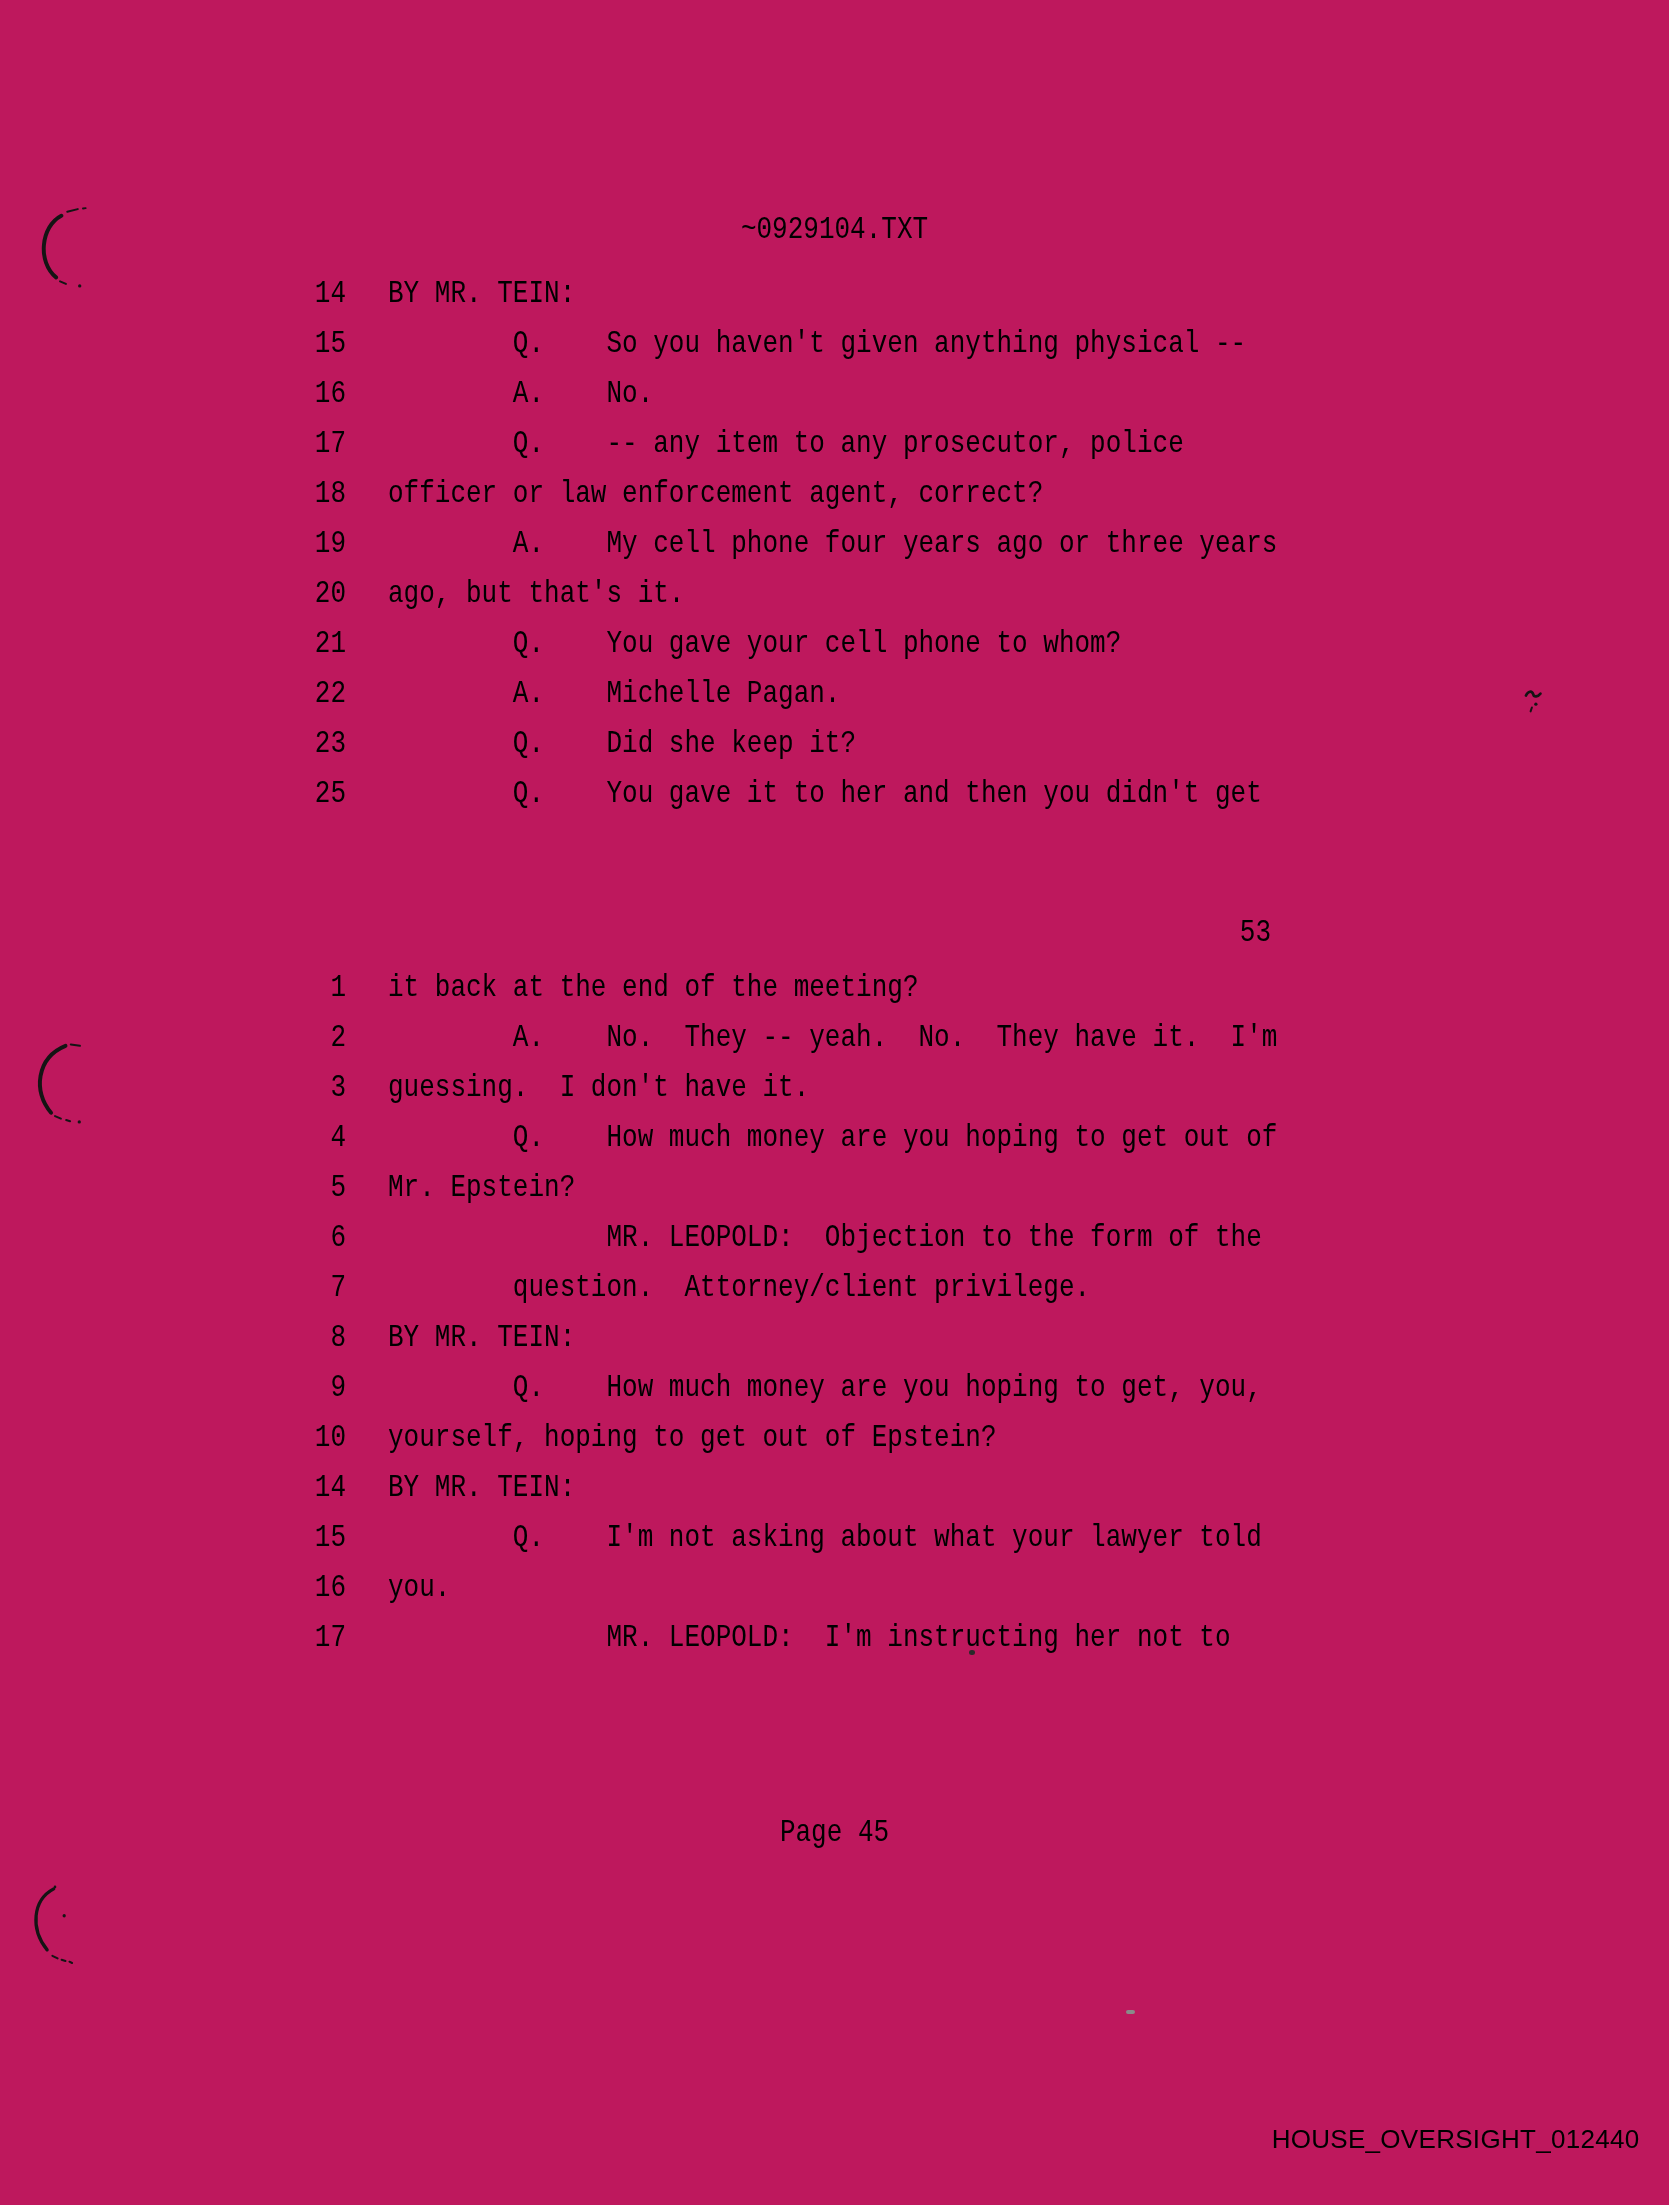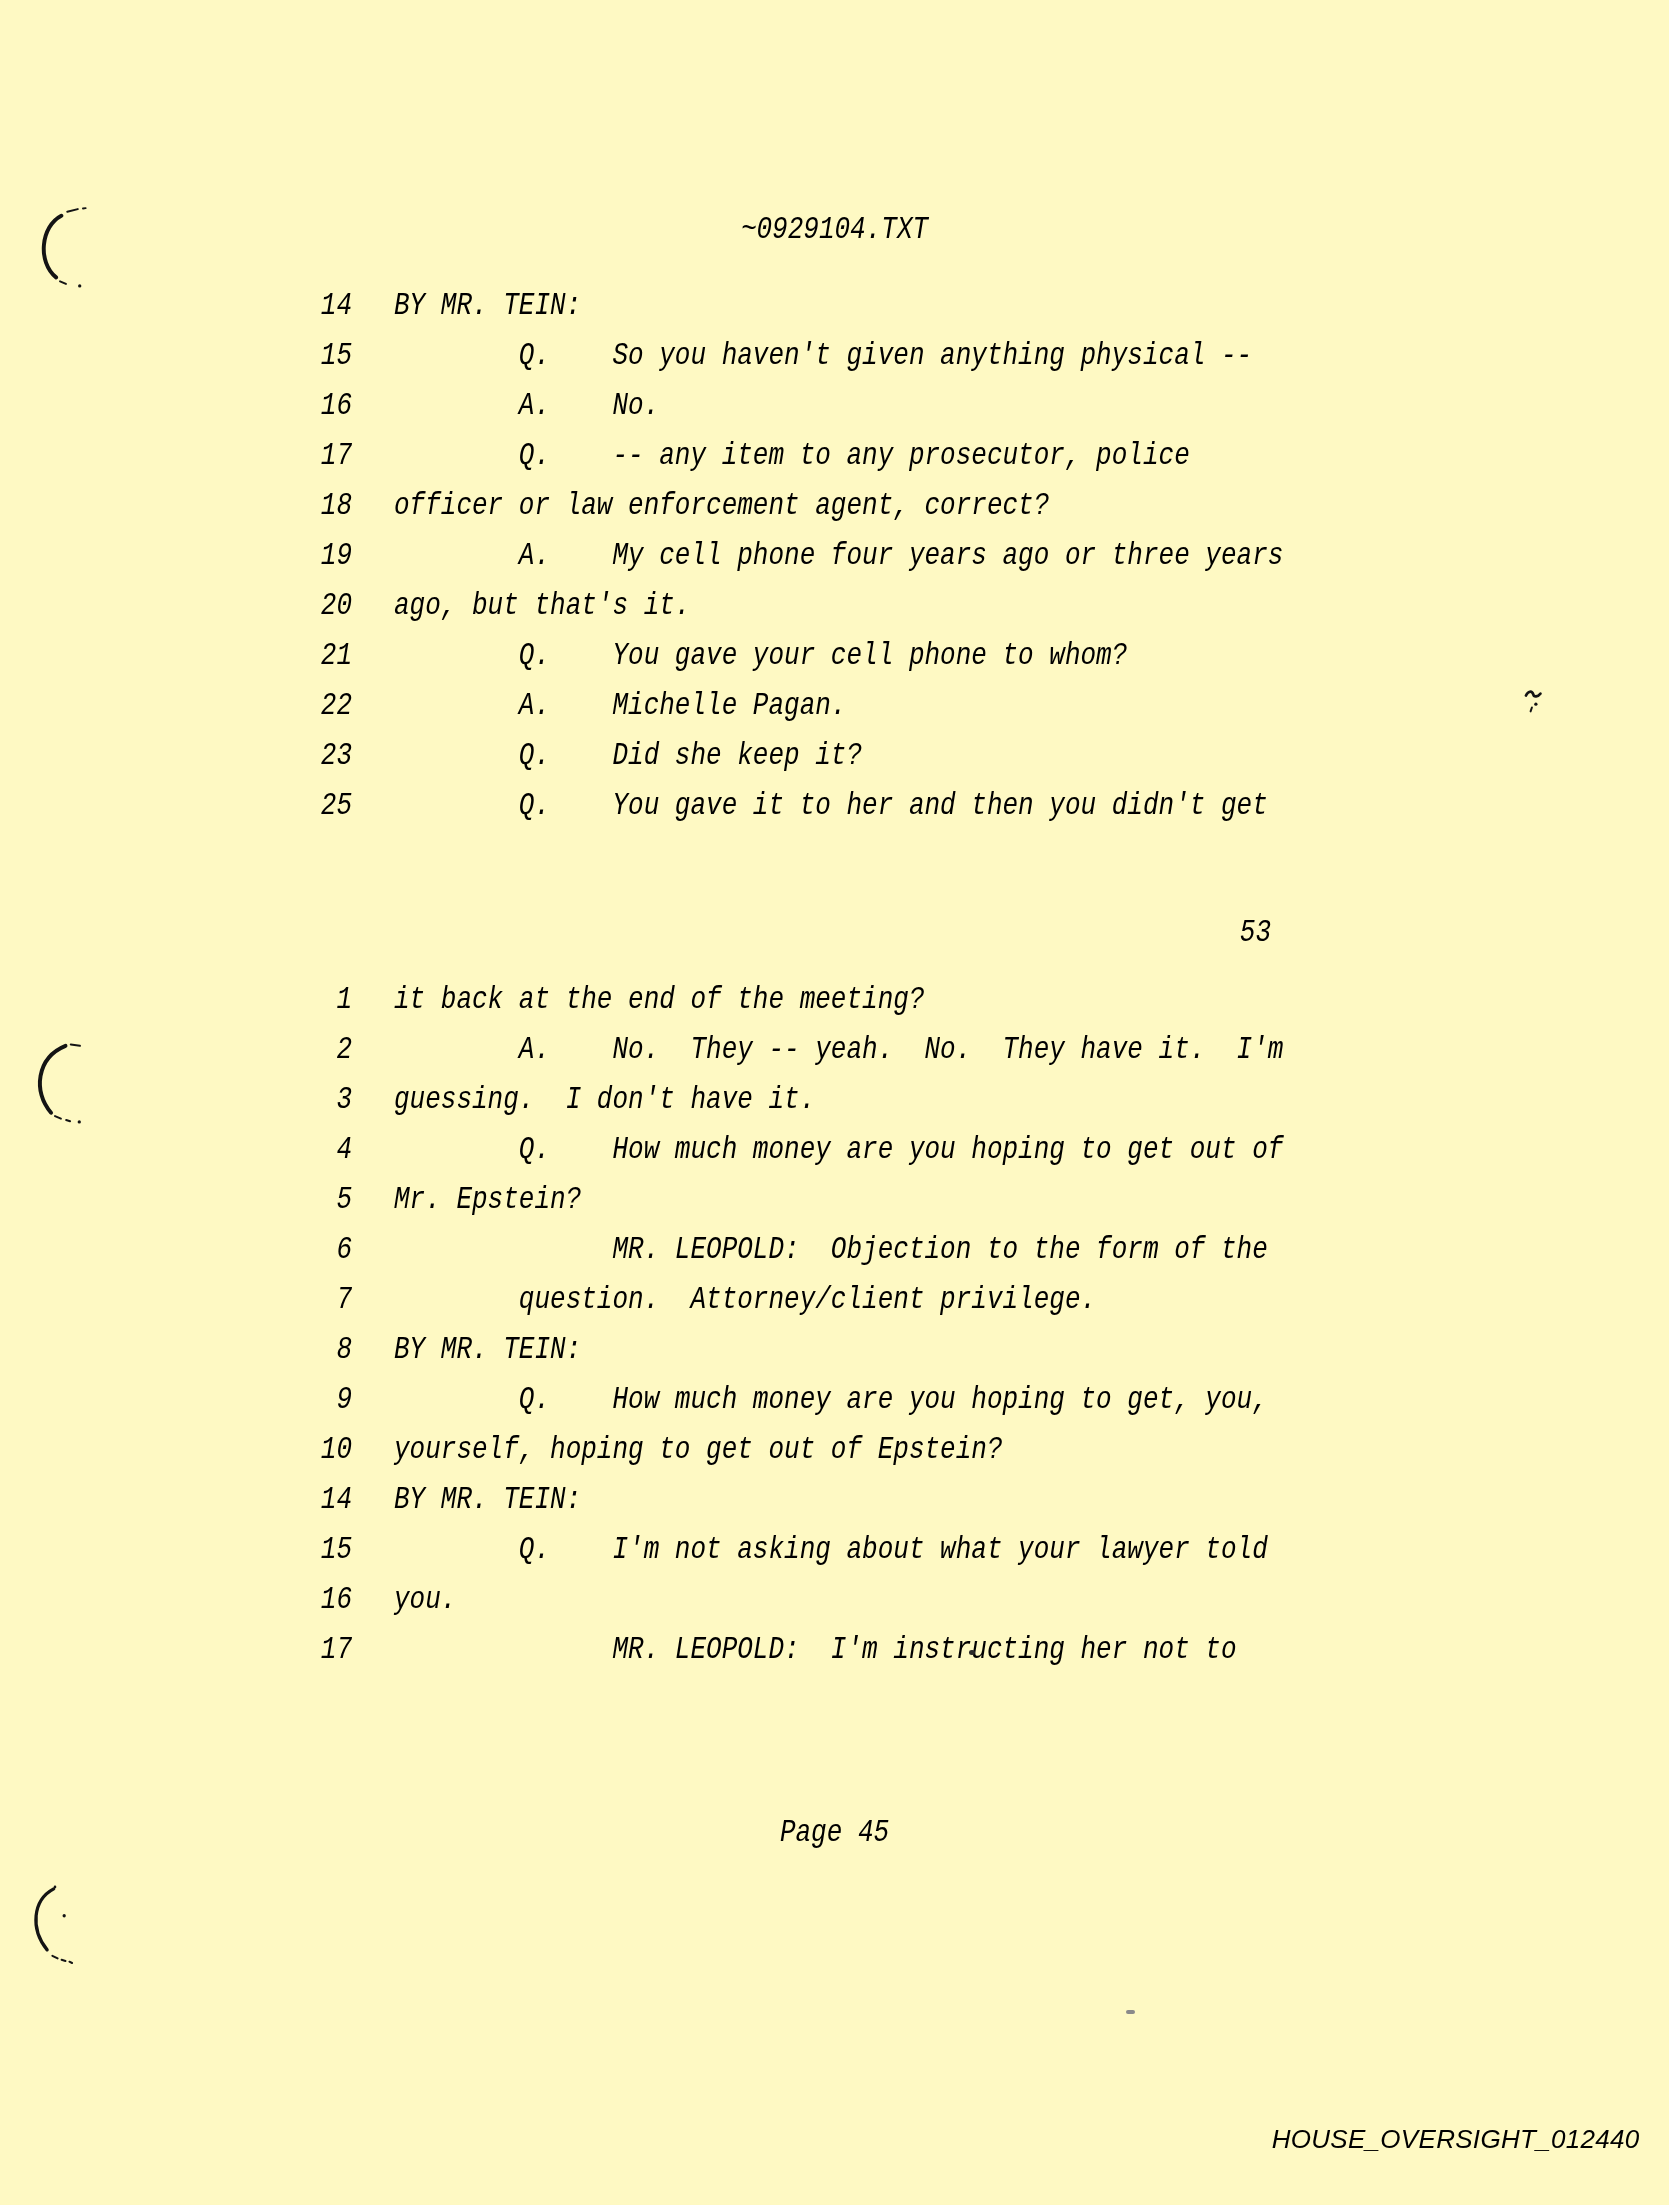--- a/index.html
+++ b/index.html
@@ -1,31 +1,30 @@
 <!DOCTYPE html>
 <html style="font-size:10.5px"><head>
 <meta charset="utf-8">
 <style>
   html,body{margin:0;padding:0;background:#e8e8e8;}
   .page{
     position:relative;
     width:1669px;height:2205px;
-    background:#fef9c3;
+    background:#be185d;
     overflow:hidden;
     font-family:"Liberation Mono","DejaVu Sans Mono",monospace;
     color:#000;
-    font-style:italic;
   }
   .mono{font-size:26px;white-space:pre;}
   .tall{transform:scaleY(1.22);transform-origin:center;}
   .title{
     position:absolute;top:211px;left:0;width:1669px;
     text-align:center;line-height:39px;
   }
-  .block{position:absolute;left:18px;width:1647px;margin-top:12px;}
+  .block{position:absolute;left:12px;width:1647px;}
   .block1{top:268px;}
   .block2{top:962px;}
   .row{position:relative;height:50px;}
   .num{
     position:absolute;left:275px;width:59px;top:0;height:50px;
     text-align:right;line-height:50px;
   }
   .txt{
     position:absolute;left:376px;top:0;height:50px;
     line-height:50px;

